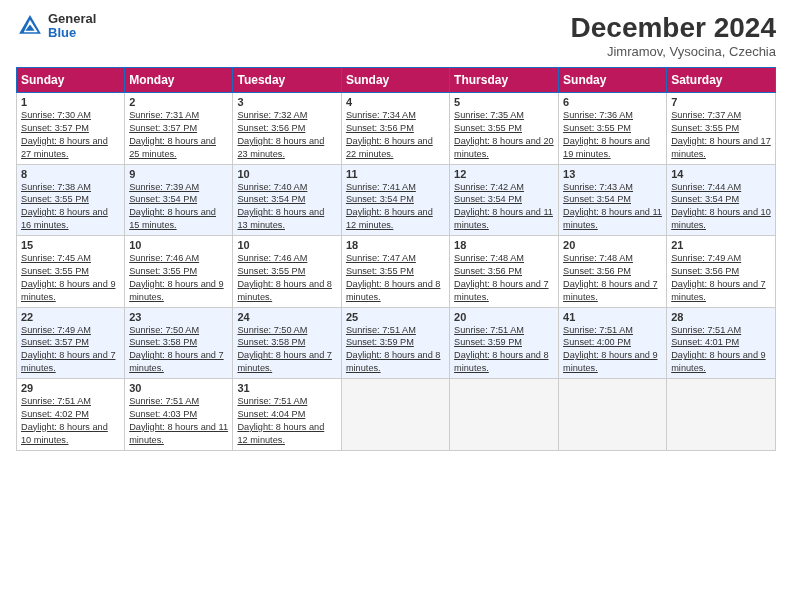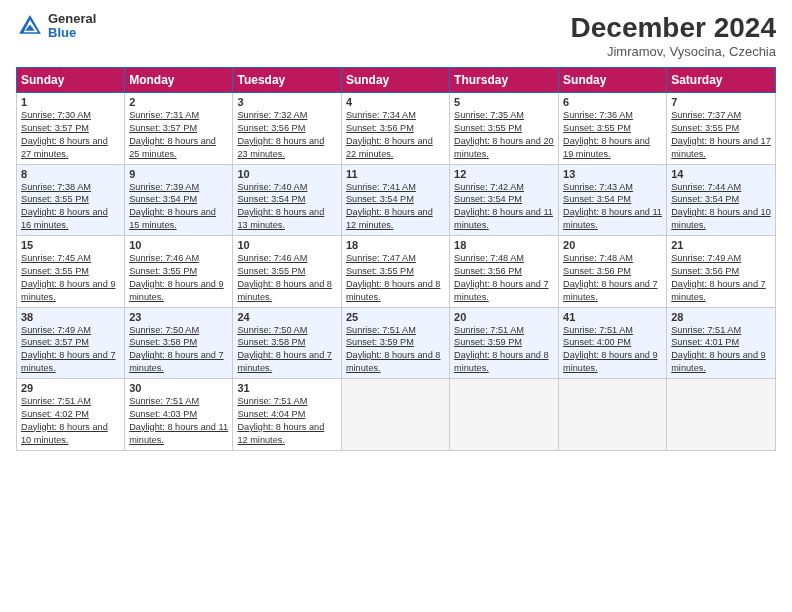--- a/index.html
+++ b/index.html
@@ -218,21 +218,21 @@
             <span class="day-num">20</span>
             <div class="day-info">Sunrise: 7:48 AM<br>Sunset: 3:56 PM<br>Daylight: 8 hours and 7 minutes.</div>
           </td>
           <td>
             <span class="day-num">21</span>
             <div class="day-info">Sunrise: 7:49 AM<br>Sunset: 3:56 PM<br>Daylight: 8 hours and 7 minutes.</div>
           </td>
         </tr>
         <tr>
           <td>
-            <span class="day-num">38</span>
+            <span class="day-num">22</span>
             <div class="day-info">Sunrise: 7:49 AM<br>Sunset: 3:57 PM<br>Daylight: 8 hours and 7 minutes.</div>
           </td>
           <td>
             <span class="day-num">23</span>
             <div class="day-info">Sunrise: 7:50 AM<br>Sunset: 3:58 PM<br>Daylight: 8 hours and 7 minutes.</div>
           </td>
           <td>
             <span class="day-num">24</span>
             <div class="day-info">Sunrise: 7:50 AM<br>Sunset: 3:58 PM<br>Daylight: 8 hours and 7 minutes.</div>
           </td>

